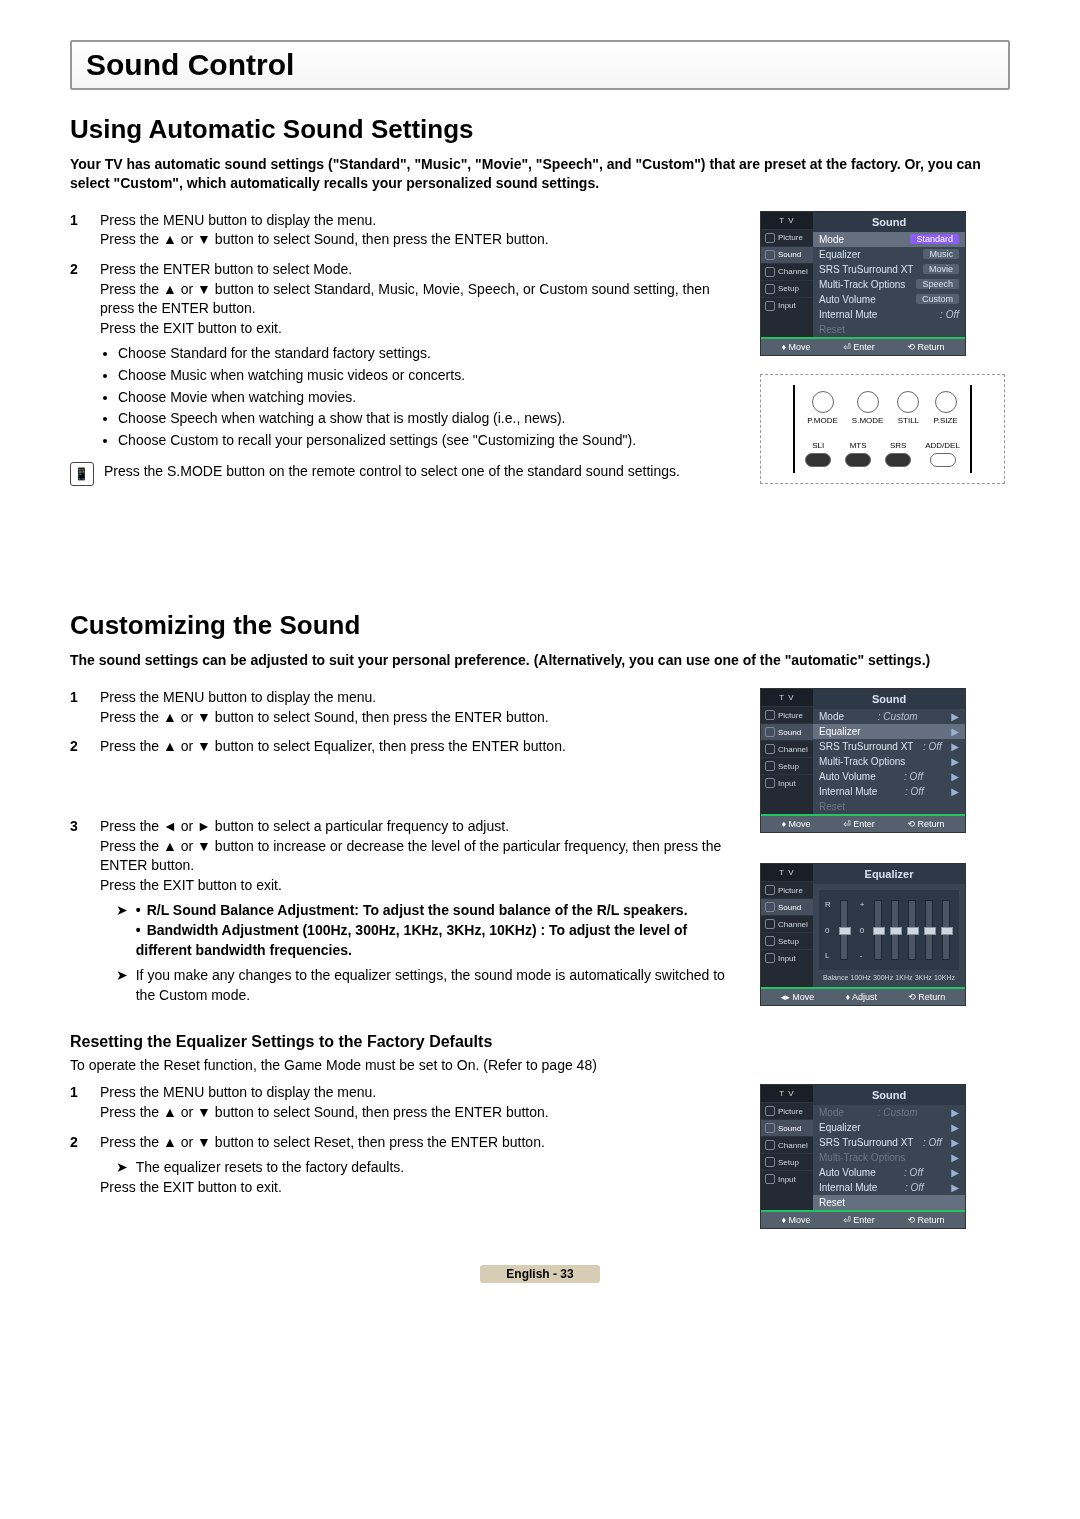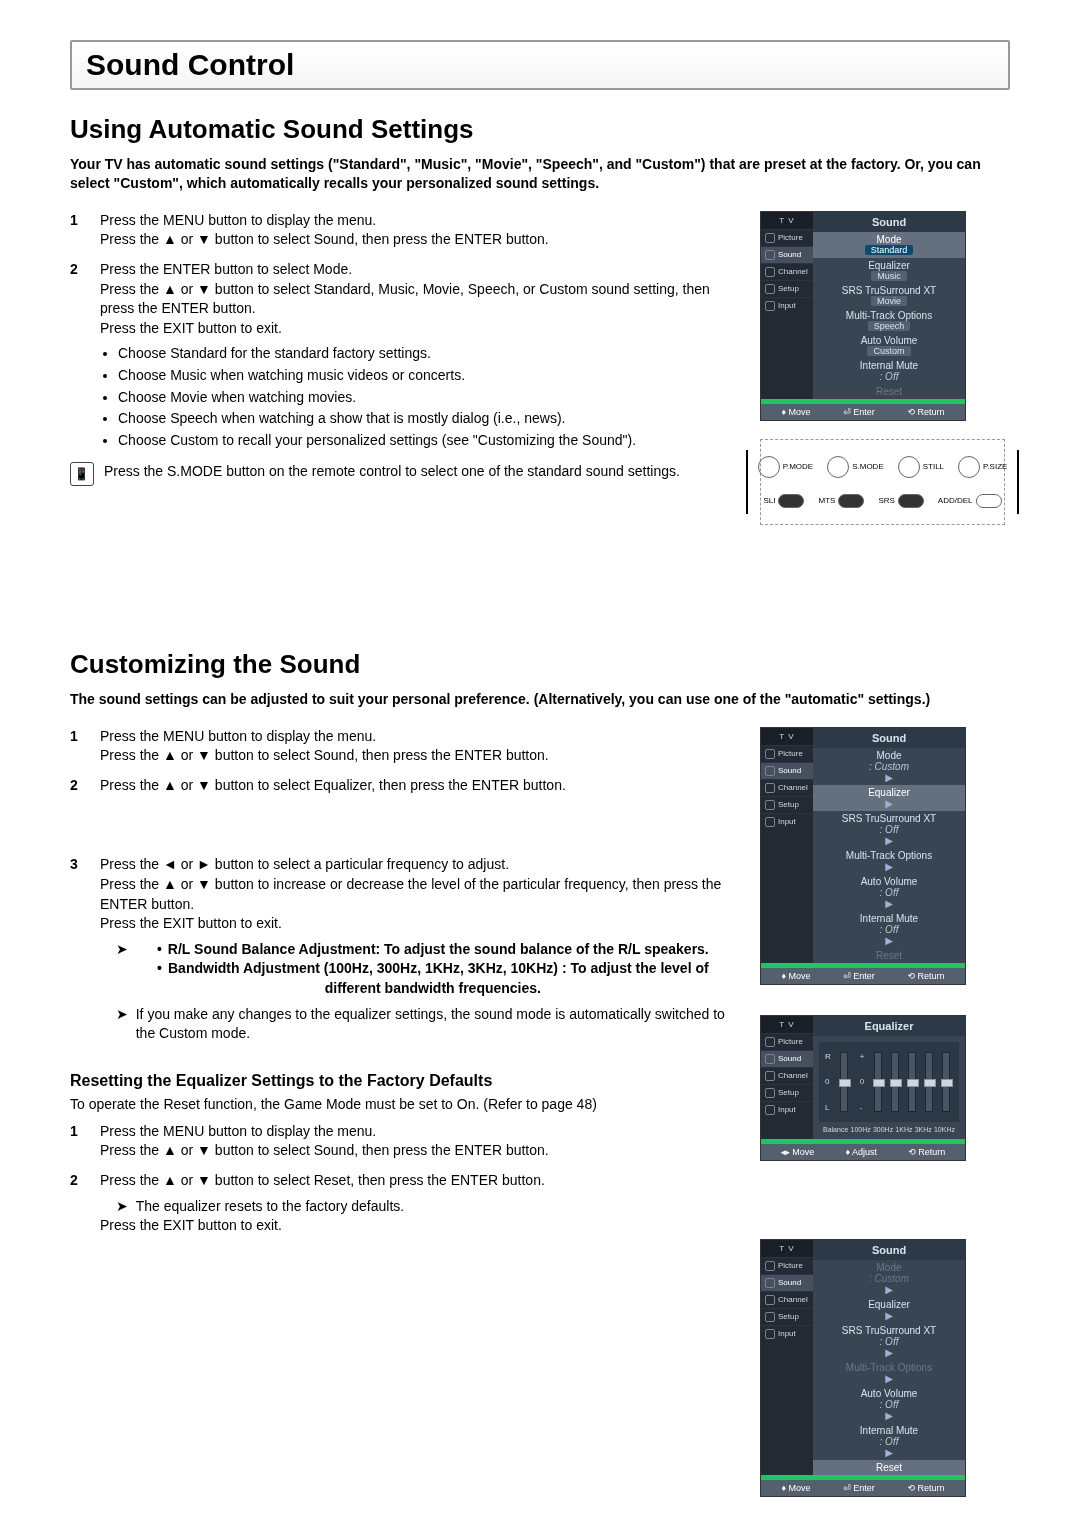--- a/index.html
+++ b/index.html
@@ -32,50 +32,50 @@
   .bullets { margin: 6px 0 0 18px; }
   .bullets li { list-style: disc; margin-bottom: 2px; }
   .note-row { display: flex; gap: 10px; font-size: 14px; line-height: 1.4; margin-top: 10px; }
   .note-icon {
     width: 24px; height: 24px; border: 1px solid #444; flex: 0 0 24px;
     display: flex; align-items: center; justify-content: center; font-size: 12px;
     border-radius: 3px;
   }
   .arrow-note { display: flex; gap: 8px; margin: 6px 0 0 16px; font-size: 14px; }
   .arrow-note .arr { font-size: 14px; }
-  .sub-bullets { margin-left: 28px; font-size: 14px; text-align: center; }
+  .sub-bullets { margin-left: 28px; font-size: 14px; }
   .sub-bullets .dot { font-weight: bold; margin-right:6px;}
   h3 { font-size: 16px; font-weight: bold; margin: 28px 0 6px; }
   .plain { font-size: 14px; margin-bottom: 10px; }
 
   
   .osd {
     width: 206px; border: 1px solid #333; font-size: 10px; color: #d8e2ee;
     background: #3a4554;
   }
   .osd-top { display:flex; }
   .osd-side {
     width: 52px; background: #232a34; font-size: 8px; color: #cfd6de;
   }
   .osd-side .tv-label { text-align:center; padding:4px 0; background:#1a1f27; font-size:8px; letter-spacing:1px;}
   .osd-side .side-item { padding: 3px 4px; display:flex; align-items:center; gap:3px; border-top:1px solid #2b3440;}
   .osd-side .side-item.sel { background:#454f5e; color:#fff;}
   .osd-side .ico { width:10px; height:10px; border:1px solid #7a8699; border-radius:2px; display:inline-block; flex:0 0 10px;}
   .osd-main { flex:1; }
   .osd-title { text-align:center; background:#2e3948; padding:4px 0; font-weight:bold; font-size:11px;}
-  .osd-row { display:flex; padding:2px 6px; justify-content:space-between; align-items:center;flex-direction:column; }
+  .osd-row { display:flex; padding:2px 6px; justify-content:space-between; align-items:center; }
   .osd-row.sel { background:#646f80; color:#fff; }
   .osd-row .val { color:#b8c4d6; font-size:10px;font-style:italic; }
   .osd-row .val-box { background:#556070; padding:0 6px; border-radius:2px; font-size:9px; }
   .osd-row .caret { font-size:10px; color:#9bb2d4;}
   .osd-row.dim { color:#6c7685; }
   .osd-row.dim .val { color:#6c7685;}
   .osd-foot {
     background:#55606f; display:flex; justify-content:space-around; padding:3px 4px;
-    font-size:9px; color:#fff; border-top:5px solid #22c55e;
+    font-size:9px; color:#fff; border-top:2px solid #22c55e;
   }
   .osd-foot span::before { margin-right:4px;}
 
   
   .eq-area { padding:6px; }
   .eq-graph {
     height:80px; background:#2d3846; display:flex; align-items:center; gap:2px;
     padding:6px; position:relative; margin-bottom:4px;
   }
   .eq-bar { flex:1; display:flex; flex-direction:column; align-items:center; gap:1px;}
@@ -83,40 +83,40 @@
   .eq-handle { position:absolute; left:-2px; width:12px; height:8px; background:#cfd6de; border:1px solid #8a95a5;}
   .eq-labels { display:flex; justify-content:space-between; font-size:7px; padding:0 4px; color:#cfd6de;}
   .eq-side-label { font-size:8px; color:#cfd6de;}
   .rl-col { display:flex; flex-direction:column; justify-content:space-between; height:60px; margin-right:4px;}
 
   
   .remote {
     border:1px dashed #999; padding:10px; width:245px; display:flex; gap:14px; justify-content:center;
   }
   .remote-row { display:flex; gap:14px; justify-content:center;}
-  .rbtn { display:flex; align-items:center; gap:3px; font-size:8px;}
+  .rbtn { display:flex; flex-direction:column; align-items:center; gap:3px; font-size:8px;}
   .rbtn .circ { width:22px; height:22px; border:1px solid #666; border-radius:50%; }
   .rbtn .oval { width:26px; height:14px; border:1px solid #666; border-radius:8px; background:#333;}
   .rbtn .oval.light { background:#fff;}
   .remote-inner { border-left:2px solid #000; border-right:2px solid #000; padding:6px 10px;}
 
   .section-gap { height: 110px; }
   .section-gap2 { height: 50px; }
 
   .footer {
     margin-top: 26px; text-align:center; font-size:12px;
   }
   .footer span {
     background: #d6cdb4; padding:2px 26px; border-radius:3px; font-weight:bold;
   }
 
   .customize-right .osd { margin-bottom: 12px;}
   .mode-col { display:flex; flex-direction:column; gap:0; font-size:9px;}
   .mode-col .val-box { margin-bottom:1px; text-align:center;}
-  .mode-col .val-box.sel { background:#0c4a6e;}
+  .mode-col .val-box.sel { background:#8b5cf6;}
 </style>
 </head>
 <body>
 
 <div class="page">
 
   <div class="title-bar">
     <h1>Sound Control</h1>
   </div>
 

